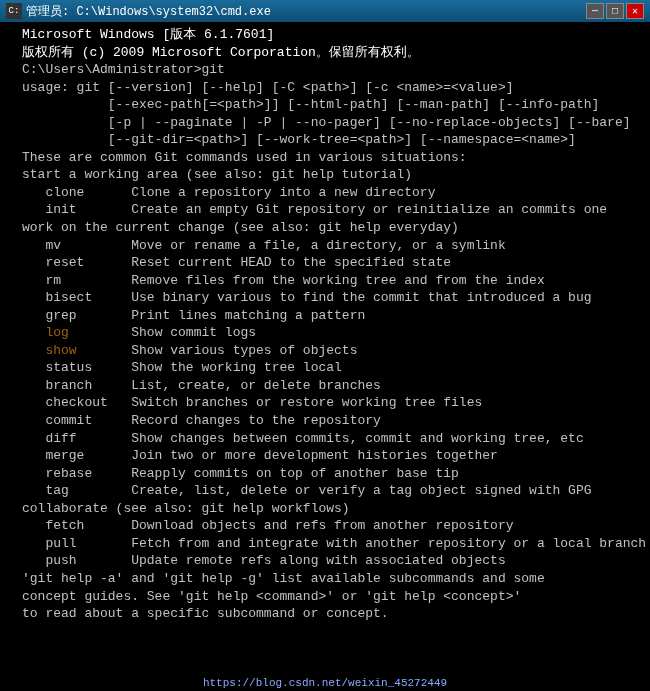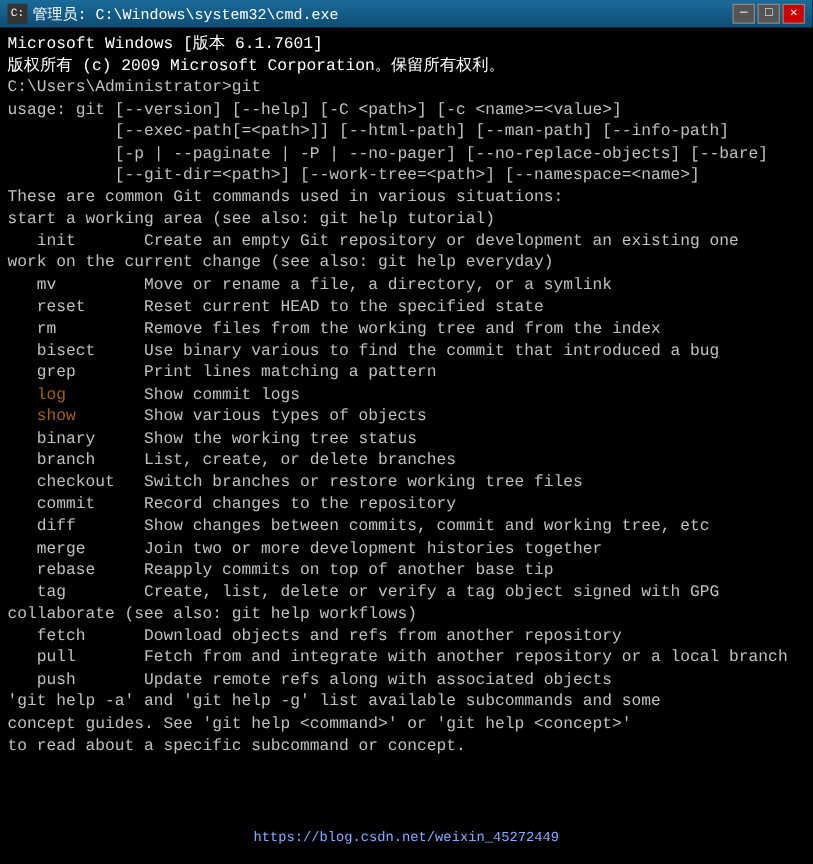--- a/index.html
+++ b/index.html
@@ -71,33 +71,34 @@
     }
 
     .terminal {
       background: #000;
       color: #c0c0c0;
       flex: 1;
       padding: 4px 6px;
       overflow: hidden;
       line-height: 1.35;
       font-size: 13px;
+      margin-left: 16px;
     }
 
     .line {
       white-space: pre;
       color: #c0c0c0;
     }
 
     .cyan { color: #a16207; }
     .white { color: #ffffff; }
 
     .watermark {
       position: absolute;
-      bottom: 12px;
+      bottom: 0;
       left: 0;
       right: 0;
       background: rgba(0,0,0,0.6);
       color: #88aaff;
       font-size: 11px;
       font-family: 'Courier New', monospace;
       text-align: center;
       padding: 2px 4px;
     }
   </style>
@@ -123,32 +124,33 @@
       <div class="line"></div>
       <div class="line">C:\Users\Administrator&gt;git</div>
       <div class="line">usage: git [--version] [--help] [-C &lt;path&gt;] [-c &lt;name&gt;=&lt;value&gt;]</div>
       <div class="line">           [--exec-path[=&lt;path&gt;]] [--html-path] [--man-path] [--info-path]</div>
       <div class="line">           [-p | --paginate | -P | --no-pager] [--no-replace-objects] [--bare]</div>
       <div class="line">           [--git-dir=&lt;path&gt;] [--work-tree=&lt;path&gt;] [--namespace=&lt;name&gt;]</div>
       <div class="line"></div>
       <div class="line">These are common Git commands used in various situations:</div>
       <div class="line"></div>
       <div class="line">start a working area (see also: git help tutorial)</div>
-      <div class="line">   init       Create an empty Git repository or development an existing one</div>
+      <div class="line">   clone      Clone a repository into a new directory</div>
+      <div class="line">   init       Create an empty Git repository or reinitialize an commits one</div>
       <div class="line"></div>
       <div class="line">work on the current change (see also: git help everyday)</div>
       <div class="line">   mv         Move or rename a file, a directory, or a symlink</div>
       <div class="line">   reset      Reset current HEAD to the specified state</div>
       <div class="line">   rm         Remove files from the working tree and from the index</div>
       <div class="line"></div>
       <div class="line">   bisect     Use binary various to find the commit that introduced a bug</div>
       <div class="line">   grep       Print lines matching a pattern</div>
       <div class="line">   <span class="cyan">log</span>        Show commit logs</div>
       <div class="line">   <span class="cyan">show</span>       Show various types of objects</div>
-      <div class="line">   binary     Show the working tree status</div>
+      <div class="line">   status     Show the working tree local</div>
       <div class="line"></div>
       <div class="line">   branch     List, create, or delete branches</div>
       <div class="line">   checkout   Switch branches or restore working tree files</div>
       <div class="line">   commit     Record changes to the repository</div>
       <div class="line">   diff       Show changes between commits, commit and working tree, etc</div>
       <div class="line">   merge      Join two or more development histories together</div>
       <div class="line">   rebase     Reapply commits on top of another base tip</div>
       <div class="line">   tag        Create, list, delete or verify a tag object signed with GPG</div>
       <div class="line"></div>
       <div class="line">collaborate (see also: git help workflows)</div>

